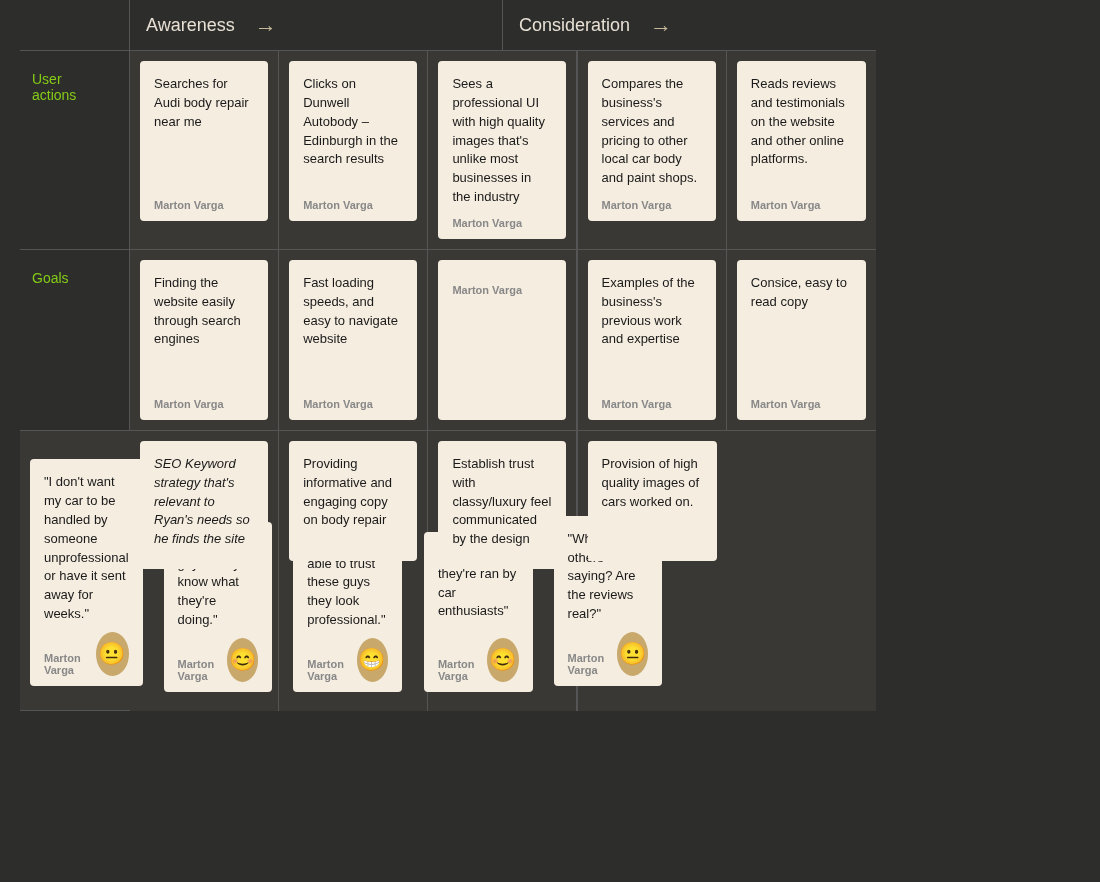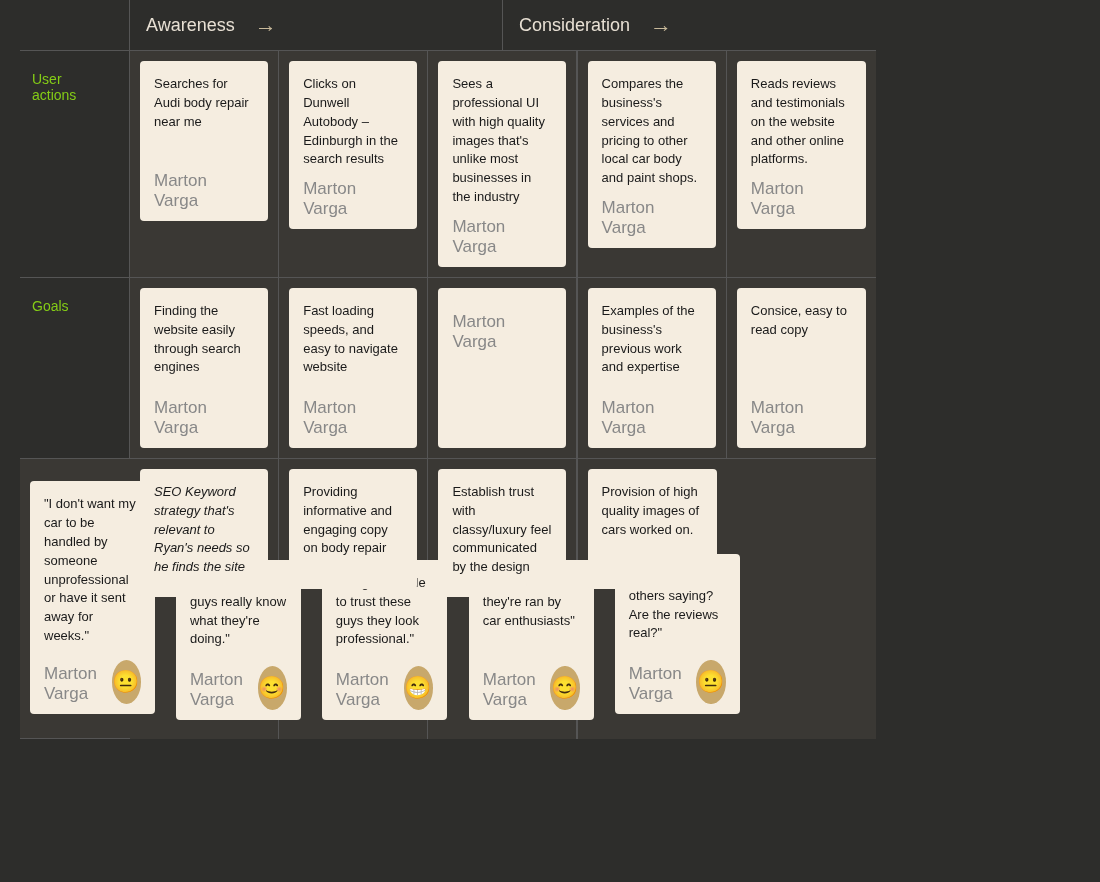--- a/index.html
+++ b/index.html
@@ -99,23 +99,24 @@
     }
 
     .card-text {
       font-size: 13px;
       line-height: 1.45;
       color: #1a1a1a;
       flex: 1;
     }
 
     .card-author {
-      font-size: 17px;
+      font-size: 11px;
       color: #888;
       margin-top: 10px;
+      font-weight: bold;
     }
 
     
     .feeling-card {
       background: #f5ede0;
       border-radius: 4px;
       padding: 14px 14px 10px 14px;
       min-height: 160px;
       display: flex;
       flex-direction: column;

